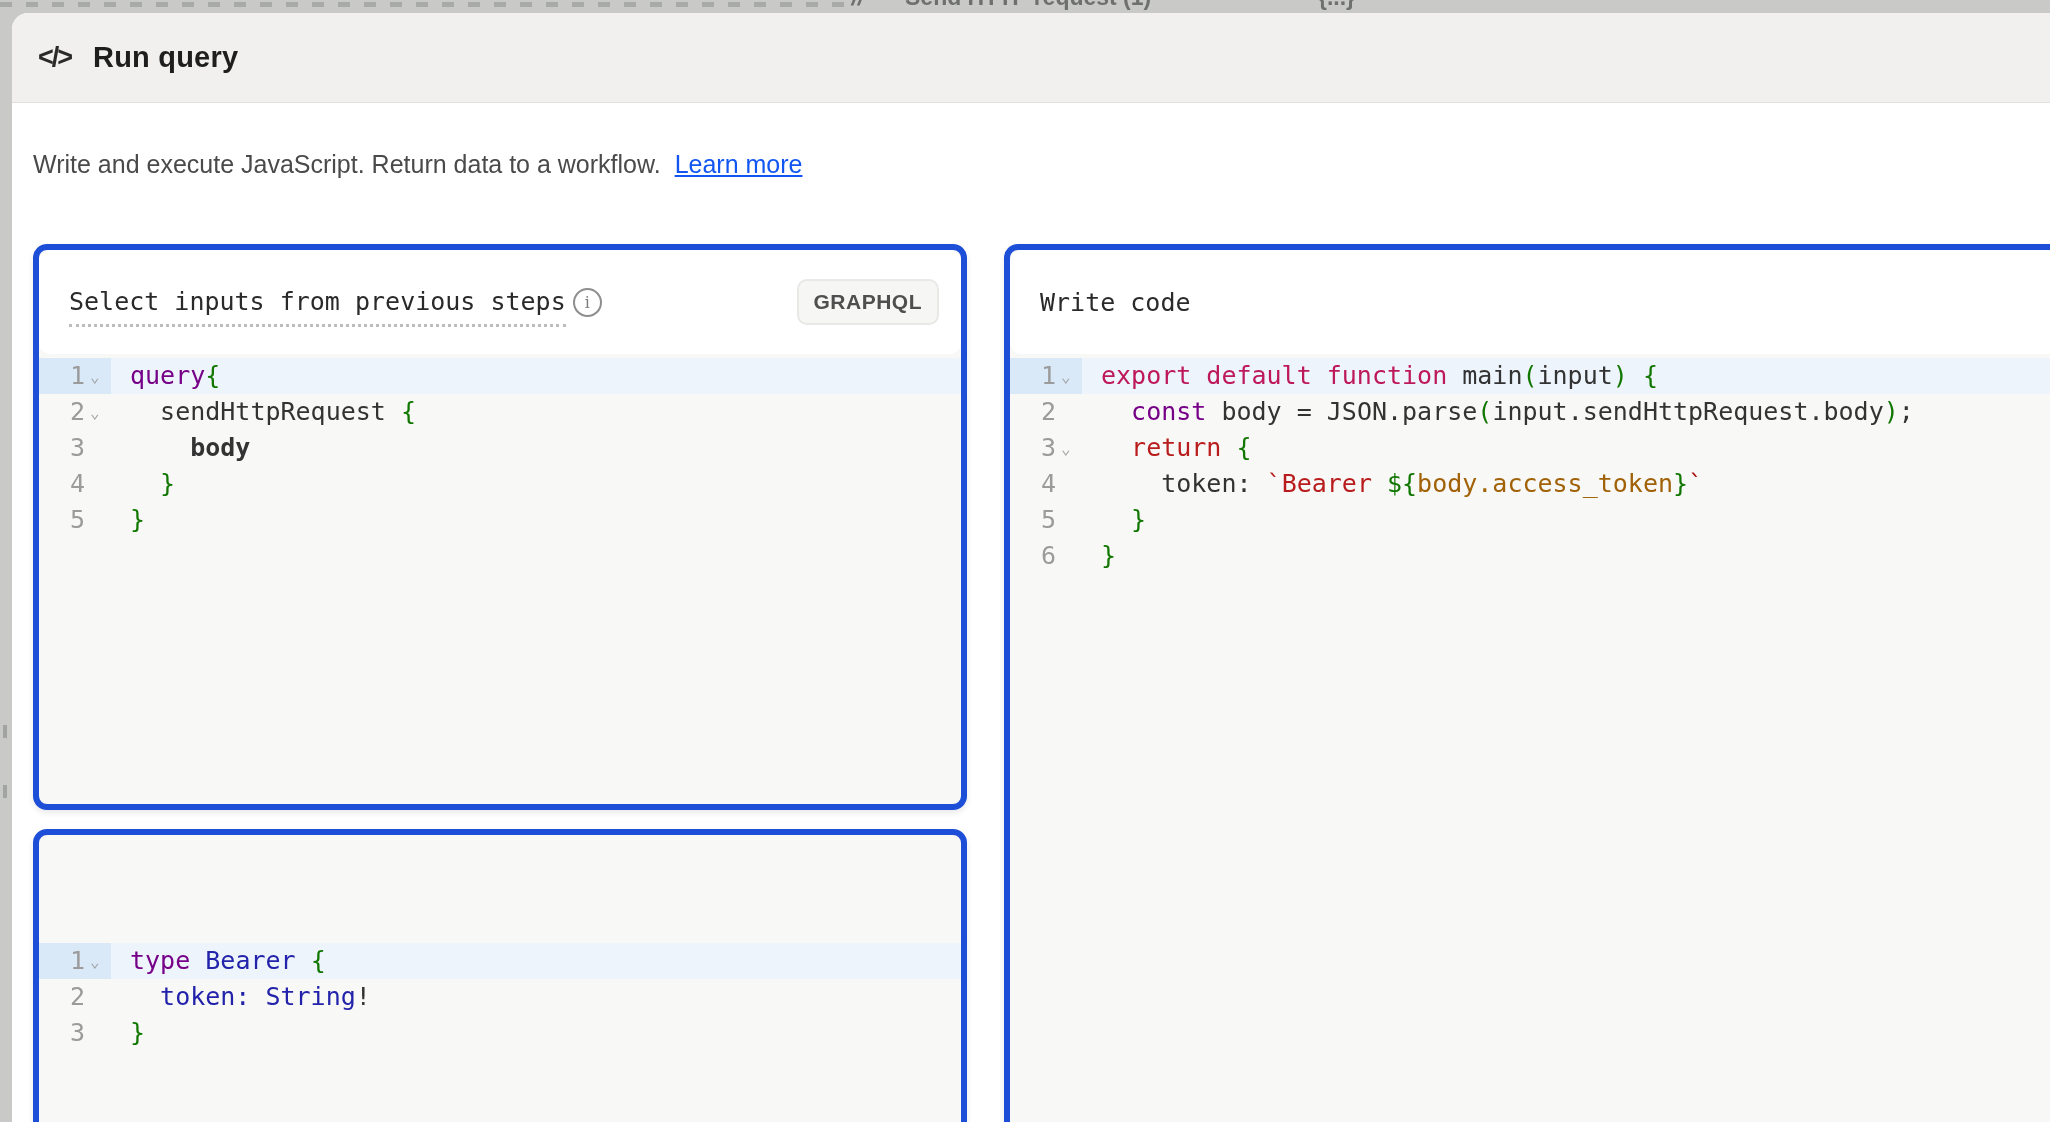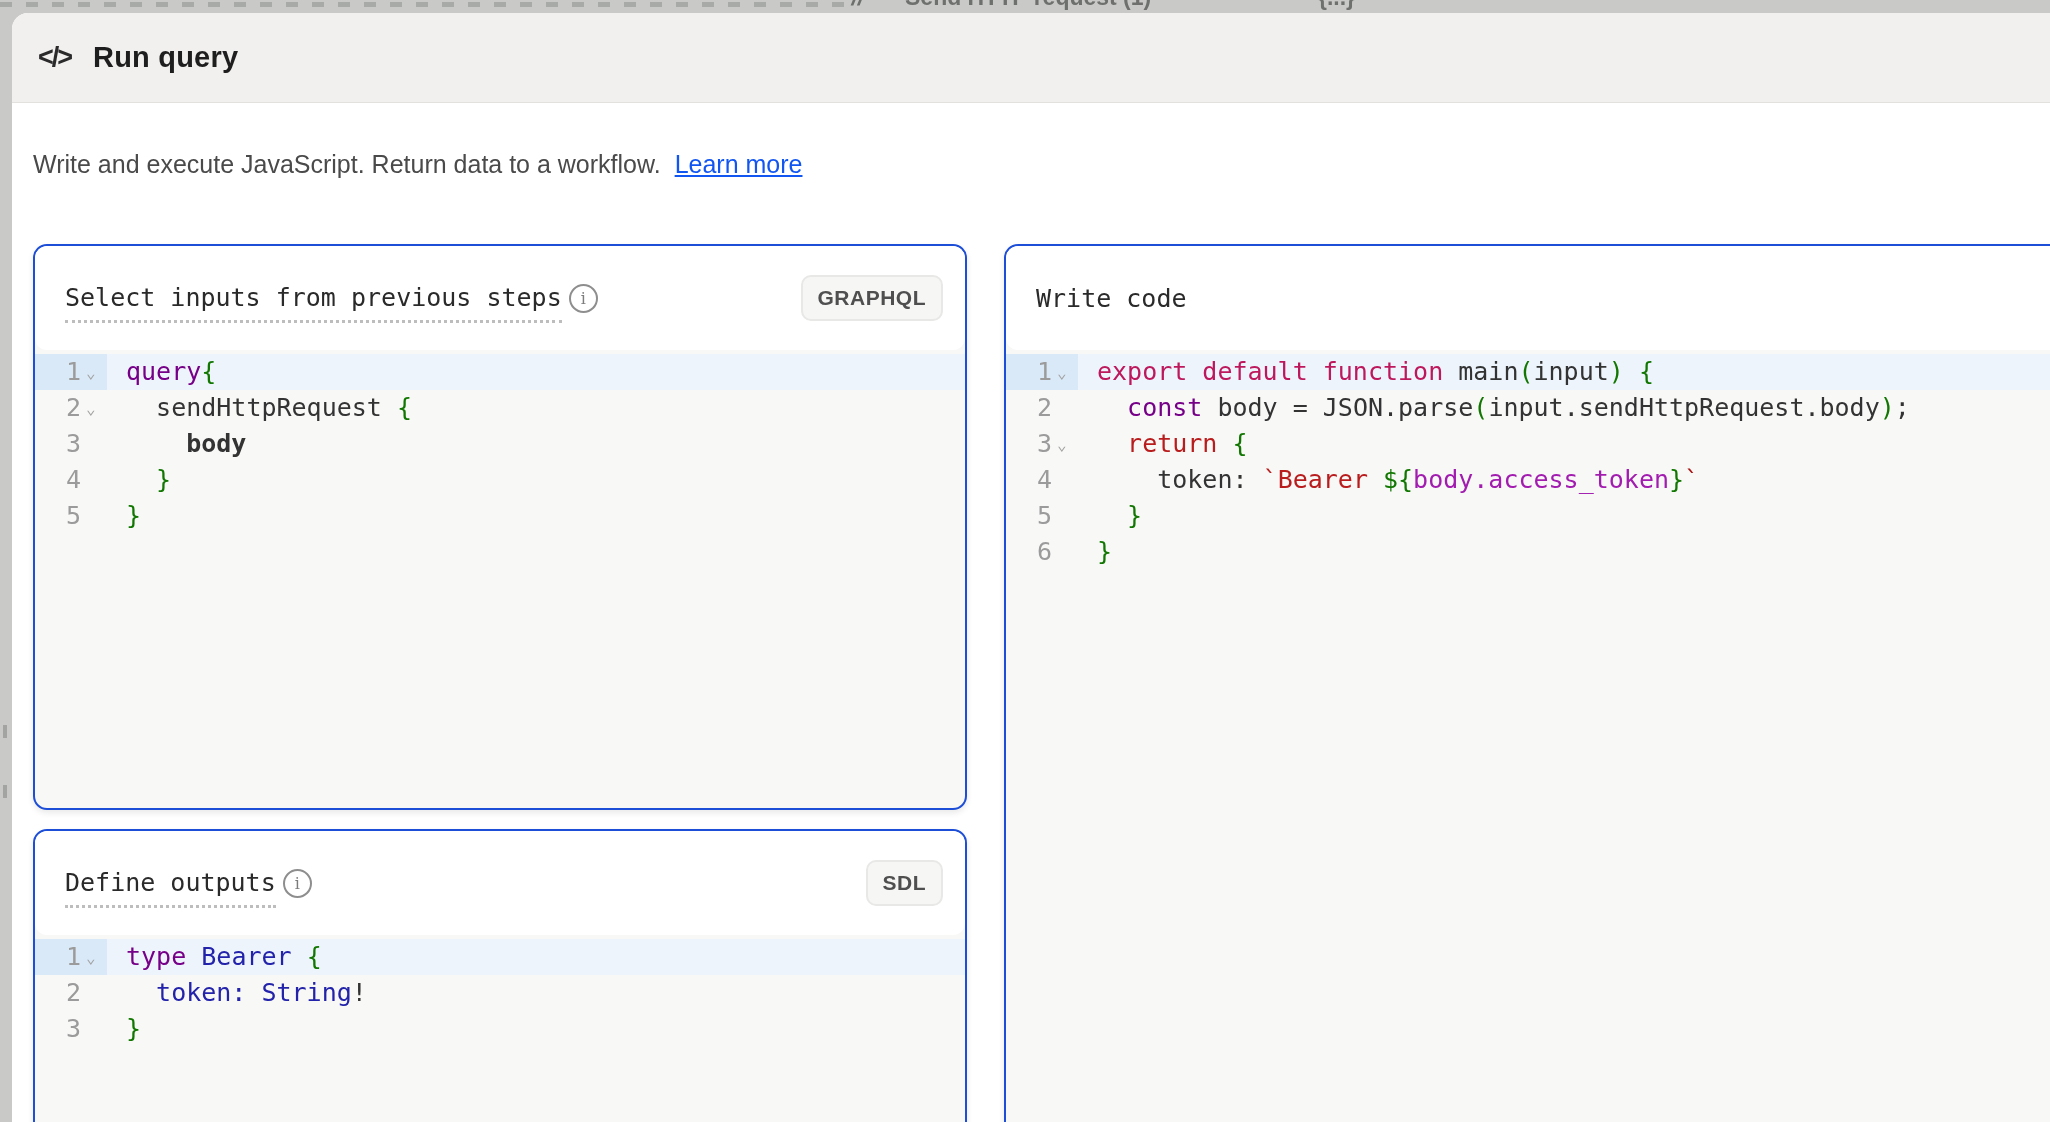--- a/index.html
+++ b/index.html
@@ -23,21 +23,21 @@
     border-top-left-radius:16px;}
   .modal-header{position:absolute;left:0;top:0;right:0;height:90px;background:#f1f0ee;
     border-top-left-radius:16px;border-bottom:1px solid #e3e1de;display:flex;align-items:center;padding-left:26px;box-sizing:border-box;}
   .code-icon{font-size:27px;font-weight:700;color:#2a2a2a;letter-spacing:-2px;font-family:"Liberation Sans",sans-serif;}
   .modal-title{font-size:29px;font-weight:700;color:#1e1e1e;margin:0 0 0 22px;letter-spacing:0.2px;}
 
   .desc{position:absolute;left:21px;top:137px;font-size:25px;color:#4a4a4a;white-space:nowrap;}
   .desc a{color:#1256f1;text-decoration:underline;margin-left:14px;cursor:pointer;}
 
   
-  .card{position:absolute;background:#f8f8f7;border:2px solid #1d4ed8;border-radius:14px;
+  .card{position:absolute;background:#f8f8f7;border:6px solid #1d4ed8;border-radius:14px;
     box-shadow:0 3px 6px rgba(0,0,0,0.09);box-sizing:border-box;overflow:hidden;padding-left:48px;}
   .card-inputs{left:21px;top:231px;width:934px;height:566px;}
   .card-outputs{left:21px;top:816px;width:934px;height:520px;}
   .card-code{left:992px;top:231px;width:1260px;height:1010px;}
   .card-header{position:absolute;left:0;top:0;right:0;height:104px;background:#ffffff;border-radius:12px;
     display:flex;align-items:center;padding:0 22px 0 30px;box-sizing:border-box;}
   .card-title{font-family:"DejaVu Sans Mono",monospace;font-size:25px;color:#2a2a2a;white-space:nowrap;}
   .dotted{border-bottom:3px dotted #bdbdbd;padding-bottom:8px;}
   .info{display:inline-flex;align-items:center;justify-content:center;width:25px;height:25px;margin-left:7px;
     border:2px solid #8e8e8e;border-radius:50%;color:#7c7c7c;font-family:"DejaVu Serif",serif;
@@ -109,24 +109,20 @@
           </div>
           <div class="row">
             <span class="gut">5</span>
             <span class="fold"></span>
             <span class="codeln"><span style="color: rgb(17, 119, 0);">}</span></span>
           </div>
         </div>
     </section>
 
     <section class="card card-outputs">
-      <div class="card-header">
-        <span class="card-title"><span class="dotted">Define outputs</span><span class="info">i</span></span>
-        <span class="badge">SDL</span>
-      </div>
       <div class="editor">
           <div class="row" style="background: rgb(237, 244, 252);">
             <span class="gut" style="background: rgb(217, 233, 248);">1</span>
             <span class="fold" style="background: rgb(217, 233, 248);">⌄</span>
             <span class="codeln"><span style="color: rgb(119, 0, 136);">type</span><span style="color: rgb(51, 51, 51);"> </span><span style="color: rgb(34, 34, 170);">Bearer</span><span style="color: rgb(51, 51, 51);"> </span><span style="color: rgb(17, 119, 0);">{</span></span>
           </div>
           <div class="row">
             <span class="gut">2</span>
             <span class="fold"></span>
             <span class="codeln"><span style="color: rgb(51, 51, 51);">  </span><span style="color: rgb(34, 34, 170);">token: String</span><span style="color: rgb(51, 51, 51);">!</span></span>
@@ -155,21 +151,21 @@
             <span class="codeln"><span style="color: rgb(51, 51, 51);">  </span><span style="color: rgb(119, 0, 136);">const</span><span style="color: rgb(51, 51, 51);"> body = JSON.parse</span><span style="color: rgb(17, 119, 0);">(</span><span style="color: rgb(51, 51, 51);">input.sendHttpRequest.body</span><span style="color: rgb(17, 119, 0);">)</span><span style="color: rgb(51, 51, 51);">;</span></span>
           </div>
           <div class="row">
             <span class="gut">3</span>
             <span class="fold">⌄</span>
             <span class="codeln"><span style="color: rgb(51, 51, 51);">  </span><span style="color: #b91c1c;">return</span><span style="color: rgb(51, 51, 51);"> </span><span style="color: rgb(17, 119, 0);">{</span></span>
           </div>
           <div class="row">
             <span class="gut">4</span>
             <span class="fold"></span>
-            <span class="codeln"><span style="color: rgb(51, 51, 51);">    token: </span><span style="color: #b91c1c;">`Bearer </span><span style="color: rgb(17, 119, 0);">${</span><span style="color: #a21caf;">body.access_token</span><span style="color: rgb(17, 119, 0);">}</span><span style="color: rgb(170, 17, 17);">`</span></span>
+            <span class="codeln"><span style="color: rgb(51, 51, 51);">    token: </span><span style="color: #b91c1c;">`Bearer </span><span style="color: rgb(17, 119, 0);">${</span><span style="color: #a16207;">body.access_token</span><span style="color: rgb(17, 119, 0);">}</span><span style="color: rgb(170, 17, 17);">`</span></span>
           </div>
           <div class="row">
             <span class="gut">5</span>
             <span class="fold"></span>
             <span class="codeln"><span style="color: rgb(51, 51, 51);">  </span><span style="color: rgb(17, 119, 0);">}</span></span>
           </div>
           <div class="row">
             <span class="gut">6</span>
             <span class="fold"></span>
             <span class="codeln"><span style="color: rgb(17, 119, 0);">}</span></span>

